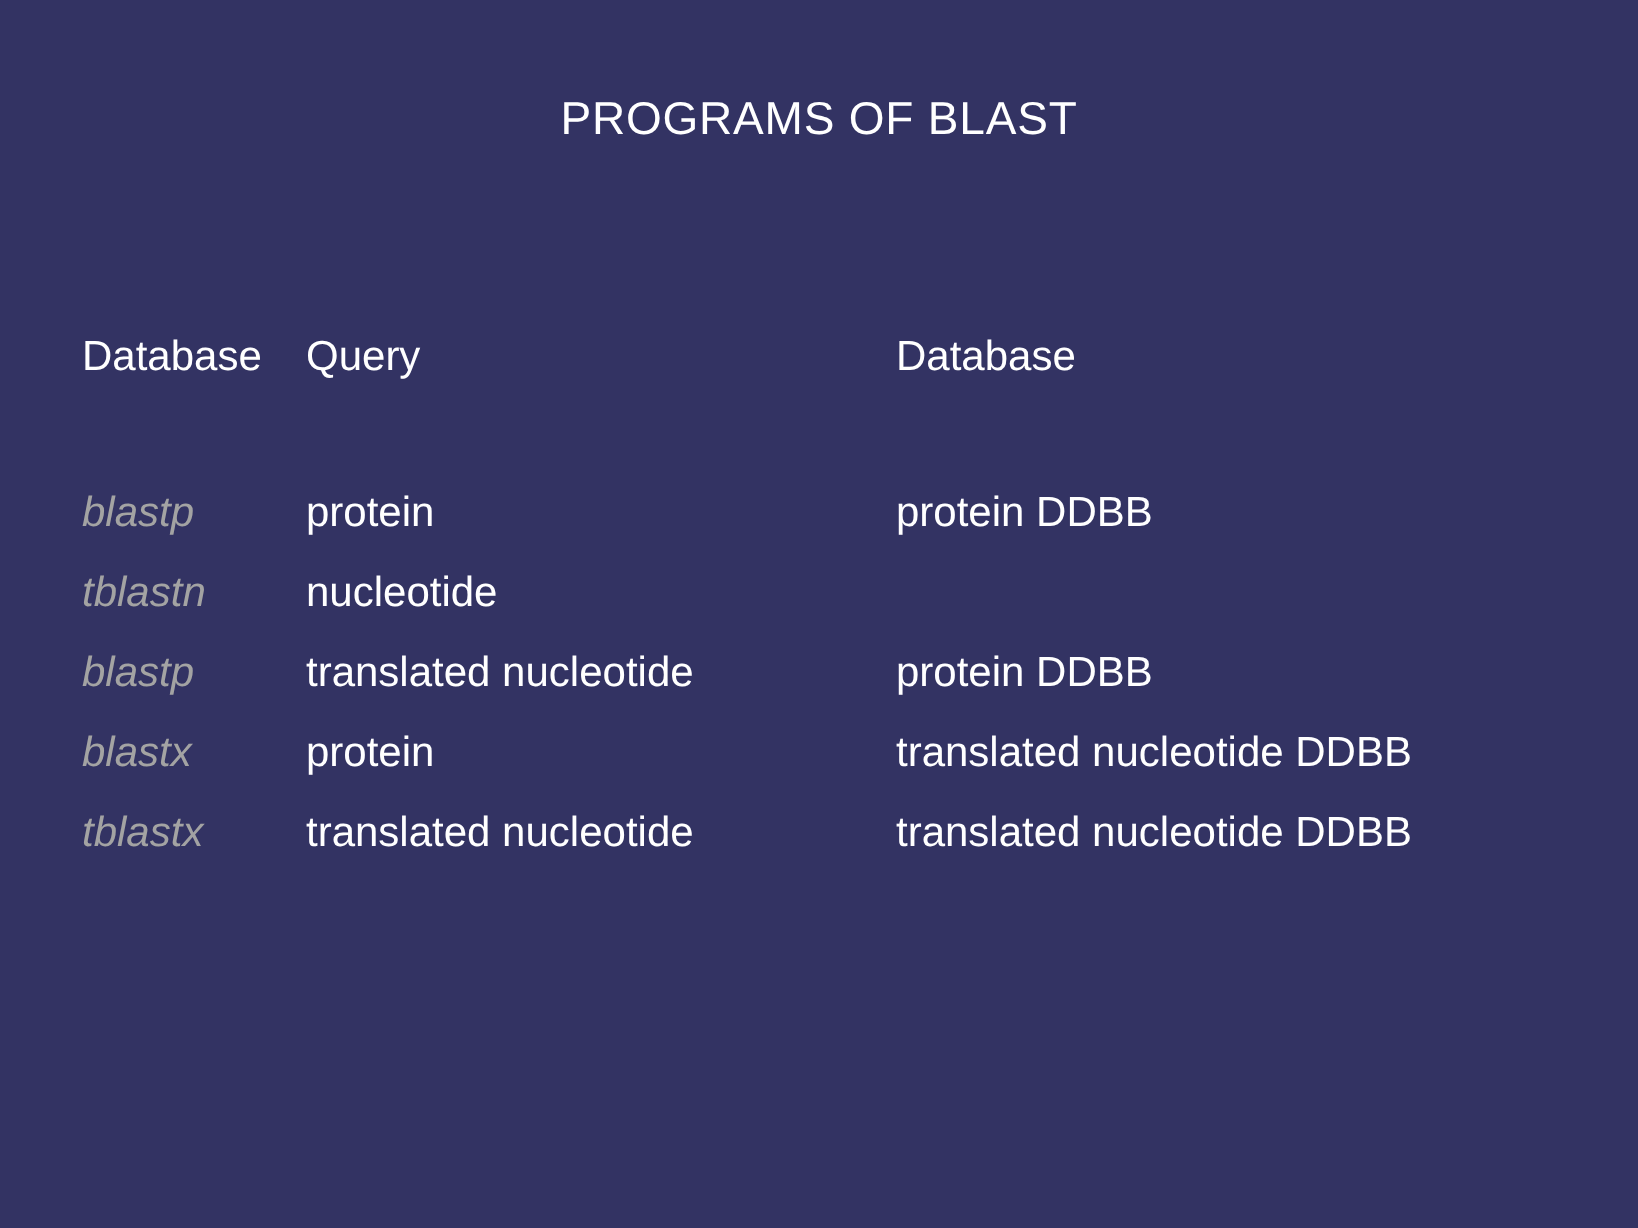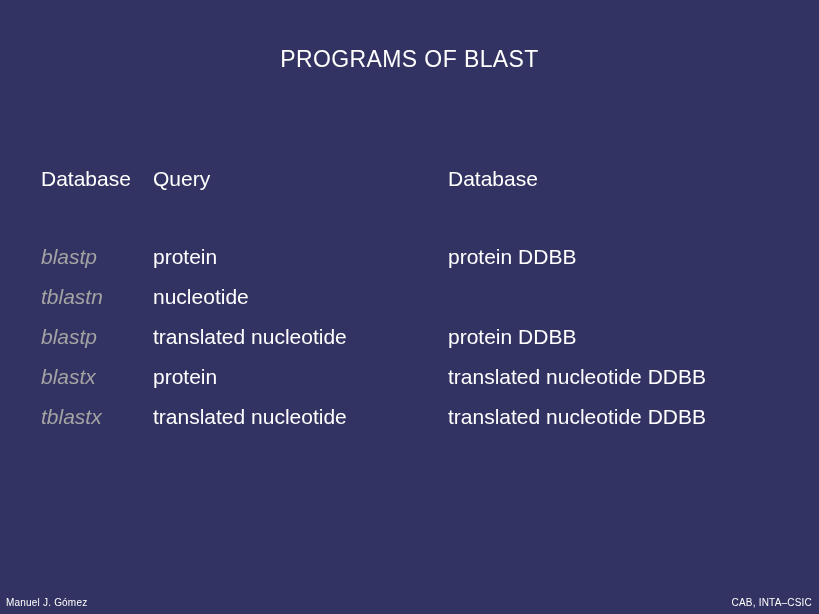--- a/index.html
+++ b/index.html
@@ -131,18 +131,14 @@
     </div>
 
     <div class="row">
       <span class="cell col-program program-name">tblastx</span>
       <span class="cell col-query">translated nucleotide</span>
       <span class="cell col-db">translated nucleotide DDBB</span>
     </div>
 
   </div>
 
-  <div class="footer">
-    <span class="footer-left">Manuel J. Gómez</span>
-    <span class="footer-right">CAB, INTA–CSIC</span>
-  </div>
 
 </div>
 
 </body></html>

